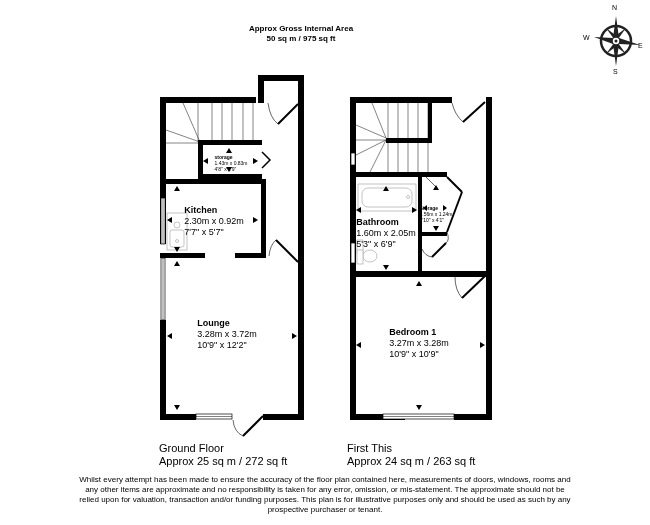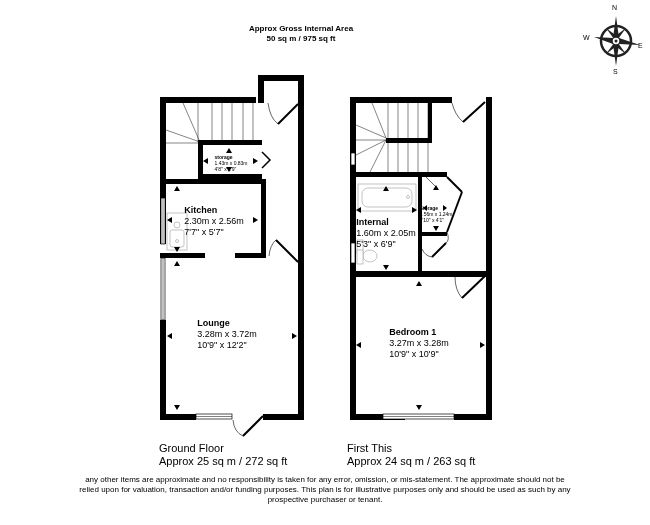--- a/index.html
+++ b/index.html
@@ -200,31 +200,31 @@
   </g>
 </svg>
 
 <div class="room-label" style="left:231px; top:154px;">
   <div class="room-name-sm">storage</div>
   <div class="room-dim-sm">1.43m x 0.83m</div>
   <div class="room-dim-sm">4'8" x 2'9"</div>
 </div>
 <div class="room-label" style="left:214px; top:205px;">
   <div class="room-name">Kitchen</div>
-  <div class="room-dim">2.30m x 2.56m</div>
+  <div class="room-dim">2.30m x 0.92m</div>
   <div class="room-dim">7'7" x 5'7"</div>
 </div>
 <div class="room-label" style="left:227px; top:318px;">
   <div class="room-name">Lounge</div>
   <div class="room-dim">3.28m x 3.72m</div>
   <div class="room-dim">10'9" x 12'2"</div>
 </div>
 
 <div class="room-label" style="left:386px; top:217px;">
-  <div class="room-name">Internal</div>
+  <div class="room-name">Bathroom</div>
   <div class="room-dim">1.60m x 2.05m</div>
   <div class="room-dim">5'3" x 6'9"</div>
 </div>
 <div class="room-label" style="left:436px; top:205px;">
   <div class="room-name-sm">Storage</div>
   <div class="room-dim-sm">0.56m x 1.24m</div>
   <div class="room-dim-sm">1'10" x 4'1"</div>
 </div>
 <div class="room-label" style="left:419px; top:327px;">
   <div class="room-name">Bedroom 1</div>
@@ -235,16 +235,17 @@
 <div class="abs" style="left:159px; top:441px;">
   <div class="floor-title">Ground Floor</div>
   <div class="floor-area">Approx 25 sq m / 272 sq ft</div>
 </div>
 <div class="abs" style="left:347px; top:441px;">
   <div class="floor-title">First This</div>
   <div class="floor-area">Approx 24 sq m / 263 sq ft</div>
 </div>
 
 <div class="abs disclaimer">
+  <div>Whilst every attempt has been made to ensure the accuracy of the floor plan contained here, measurements of doors, windows, rooms and</div>
   <div>any other items are approximate and no responsibility is taken for any error, omission, or mis-statement. The approximate should not be</div>
   <div>relied upon for valuation, transaction and/or funding purposes. This plan is for illustrative purposes only and should be used as such by any</div>
   <div>prospective purchaser or tenant.</div>
 </div>
 
 </body></html>

